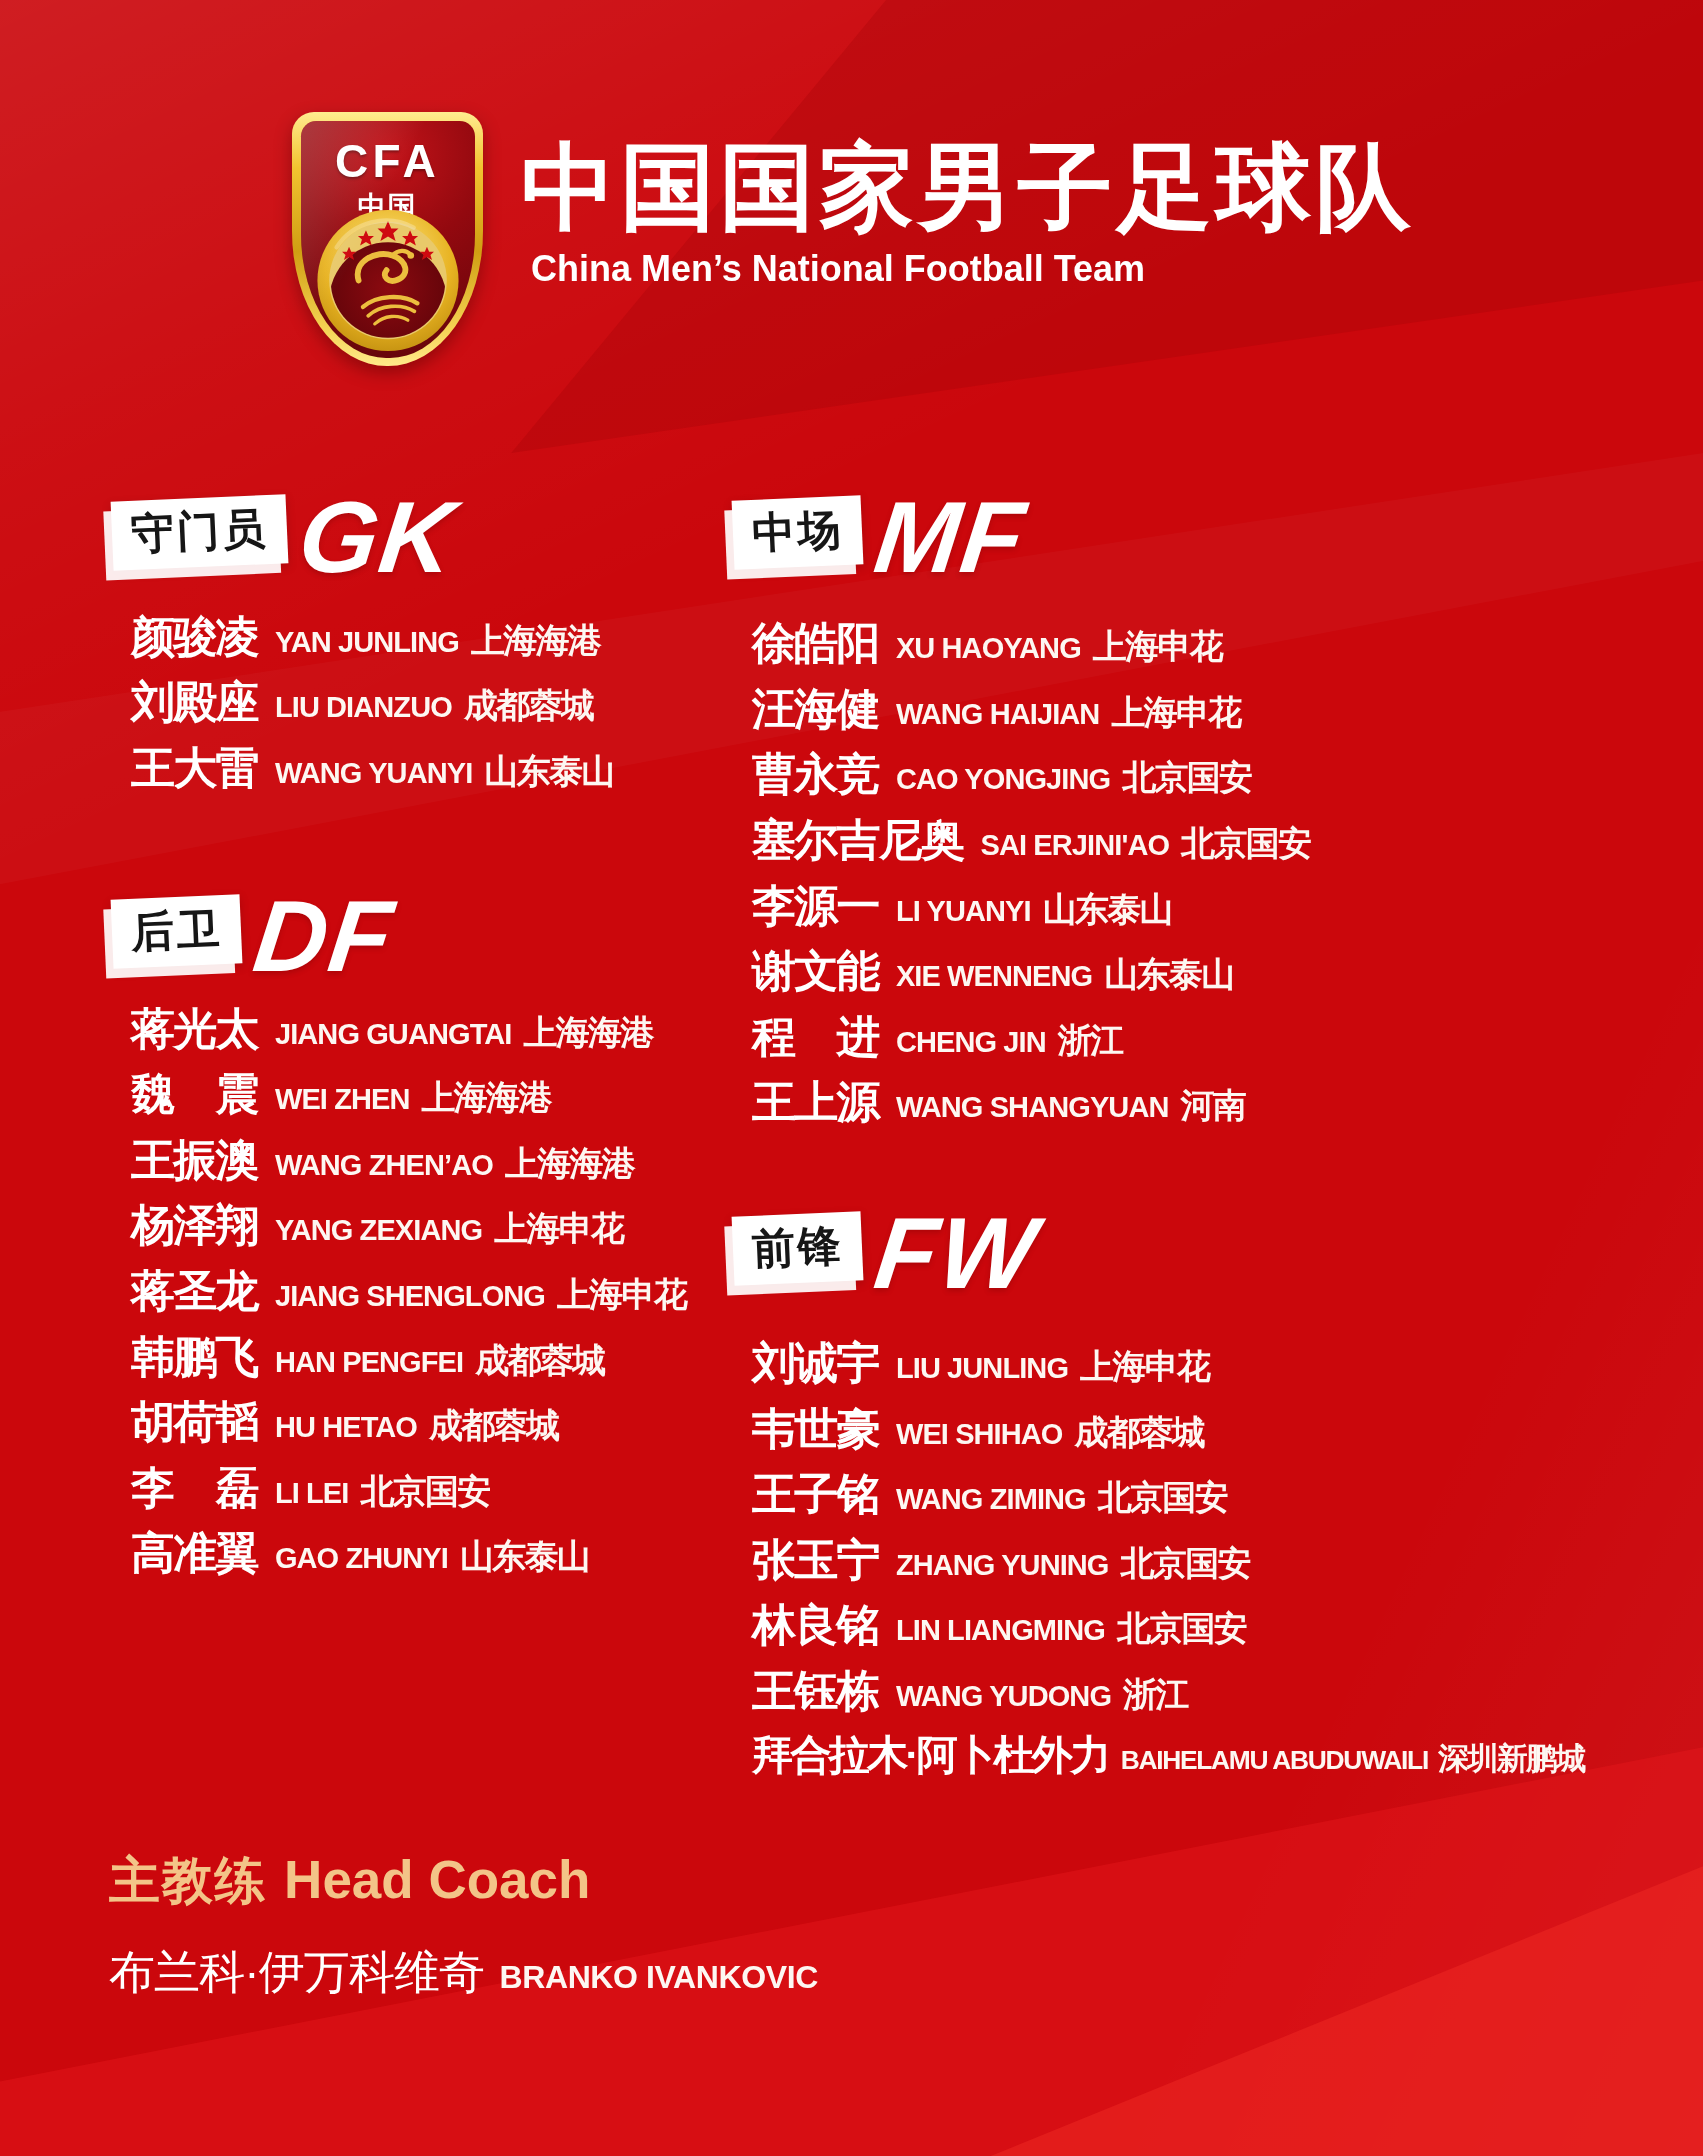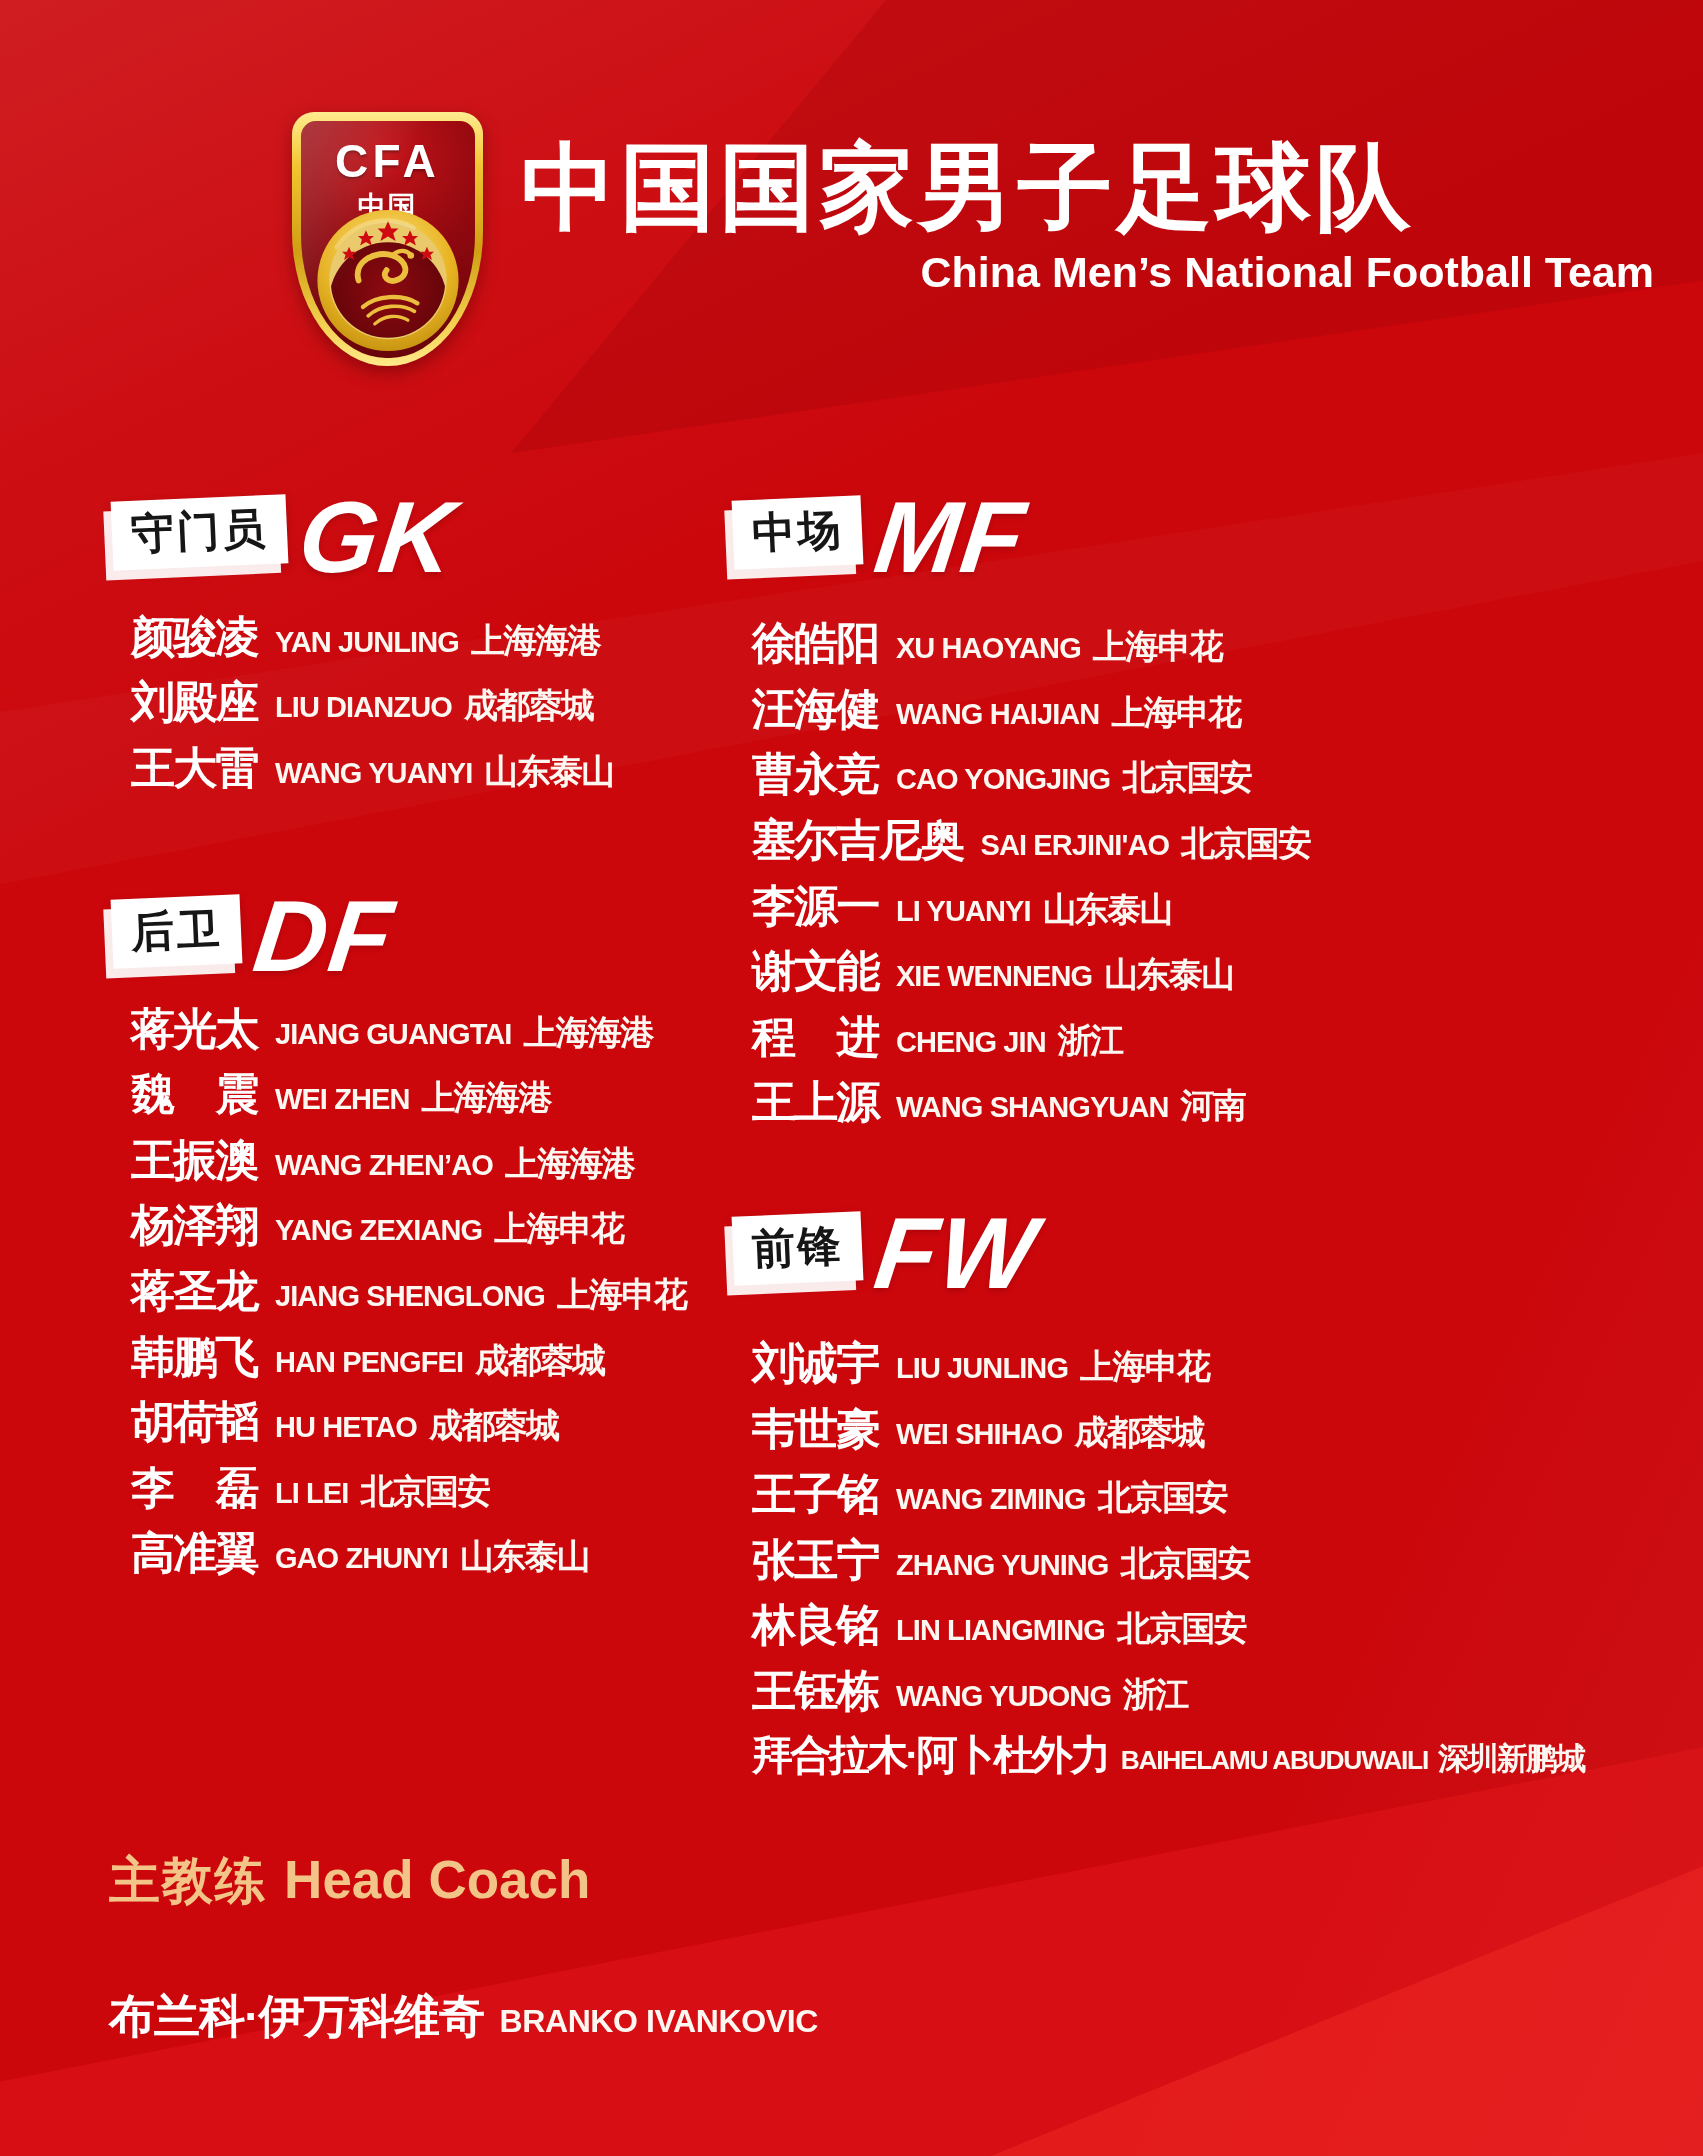--- a/index.html
+++ b/index.html
@@ -40,21 +40,21 @@
     background:linear-gradient(118deg, rgba(255,255,255,.20) 0%, rgba(255,255,255,0) 42%);
     border-radius:inherit;
   }
   .logo-cfa{margin-top:13.6px;font-size:46px;font-weight:900;letter-spacing:4.3px;color:#fff;text-shadow:0 1.7px 2.6px rgba(0,0,0,.35);}
   .logo-country{margin-top:0;font-size:28px;font-weight:700;color:#fff;letter-spacing:1.7px;}
   .emblem{position:absolute;left:50%;bottom:3.4px;transform:translateX(-50%);width:147px;height:147px;}
 
   
   .title-block{position:absolute;left:521px;top:138px;width:1133px;}
   .title-zh{margin:0;font-size:95px;line-height:1.05;font-weight:900;letter-spacing:4.3px;color:#fff;}
-  .title-en{margin:12px 0 0 10px;font-size:43px;line-height:1.05;font-weight:800;color:#fff;letter-spacing:0;text-align:right;}
+  .title-en{margin:12px 0 0 10px;font-size:36px;line-height:1.05;font-weight:800;color:#fff;letter-spacing:0;}
 
   
   .sec{position:absolute;}
   .sec-gk{left:112px;top:498px;width:647px;}
   .sec-mf{left:733px;top:498px;width:971px;}
   .sec-df{left:112px;top:897px;width:647px;}
   .sec-fw{left:733px;top:1214px;width:971px;}
 
   .sec-head{display:flex;align-items:flex-start;gap:13.6px;height:101px;}
   .badge{
@@ -81,21 +81,21 @@
   .row-compact .zh{font-size:41px;letter-spacing:-2.6px;margin-right:12px;}
   .row-compact .en{font-size:26.4px;letter-spacing:-1.3px;margin-right:10.2px;}
   .row-compact .club{font-size:31px;}
 
   
   .coach{position:absolute;left:109px;top:1847px;}
   .coach-title{display:flex;align-items:baseline;gap:17px;color:#f3c488;}
   .coach-title .zh-t{font-size:51px;font-weight:900;letter-spacing:1.7px;}
   .coach-title .en-t{font-size:53px;font-weight:900;letter-spacing:0;text-align:center;}
   .coach-name{display:flex;align-items:baseline;gap:15.3px;margin-top:25.6px;}
-  .coach-name .zh-n{font-size:46px;font-weight:700;letter-spacing:-0.9px;margin-top:44px;}
+  .coach-name .zh-n{font-size:46px;font-weight:400;letter-spacing:-0.9px;}
   .coach-name .en-n{font-size:32px;font-weight:700;letter-spacing:-0.4px;color:#fdf7f2;}
 </style>
 </head>
 <body>
 
 <div class="poster">
 
   <div class="bg bg-top-dark"></div>
   <div class="bg bg-mid-light"></div>
   <div class="bg bg-bottom-band"></div>

